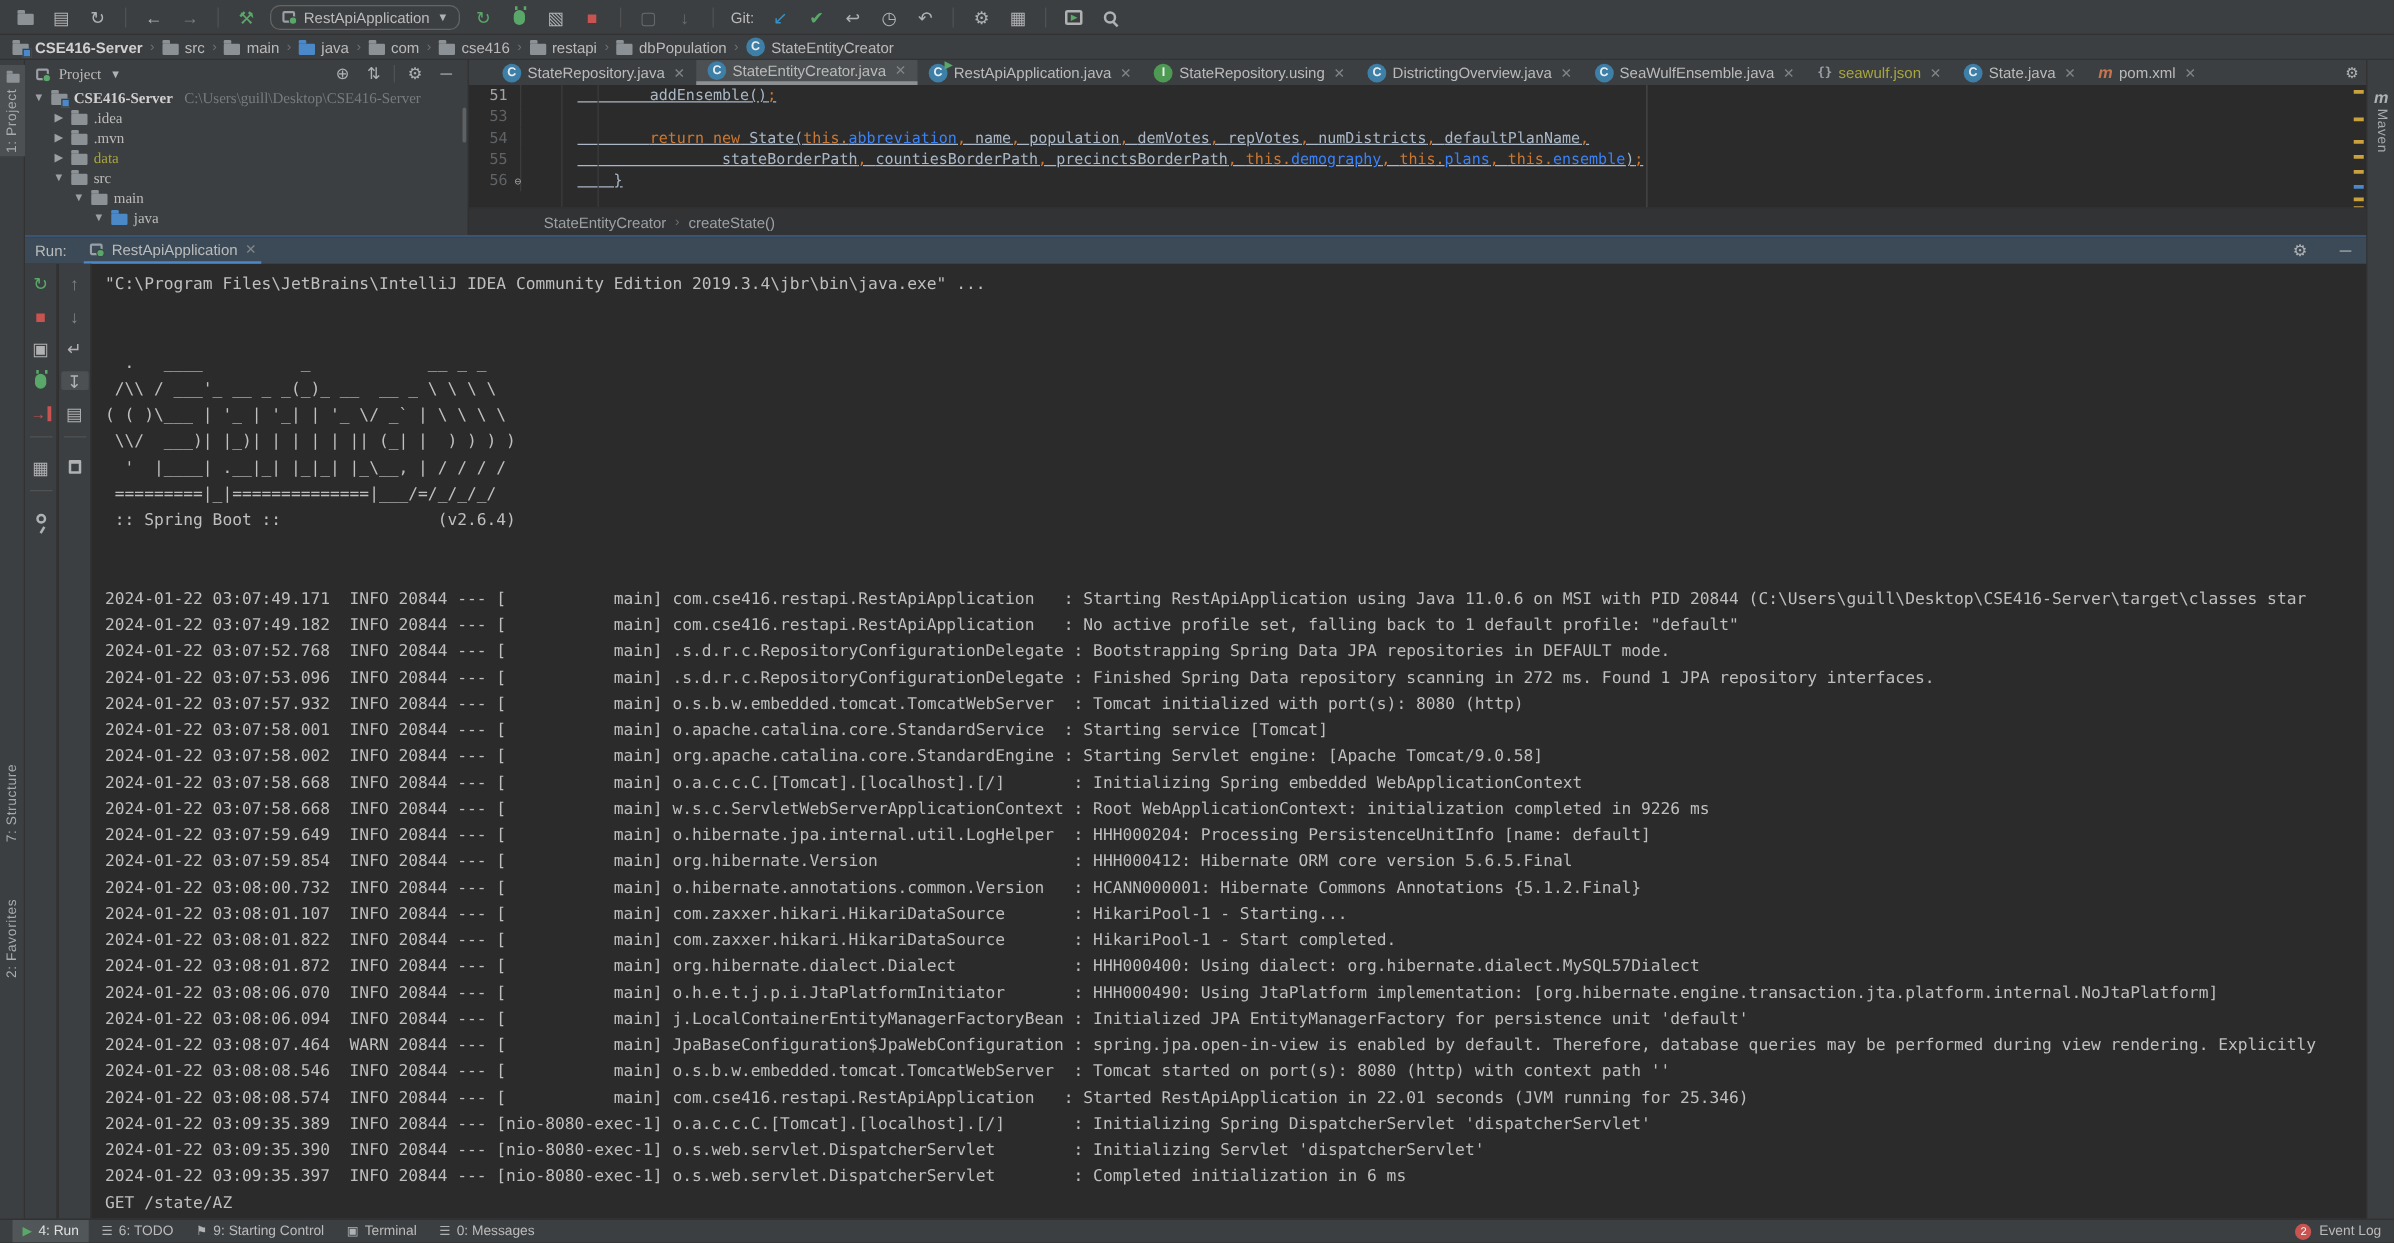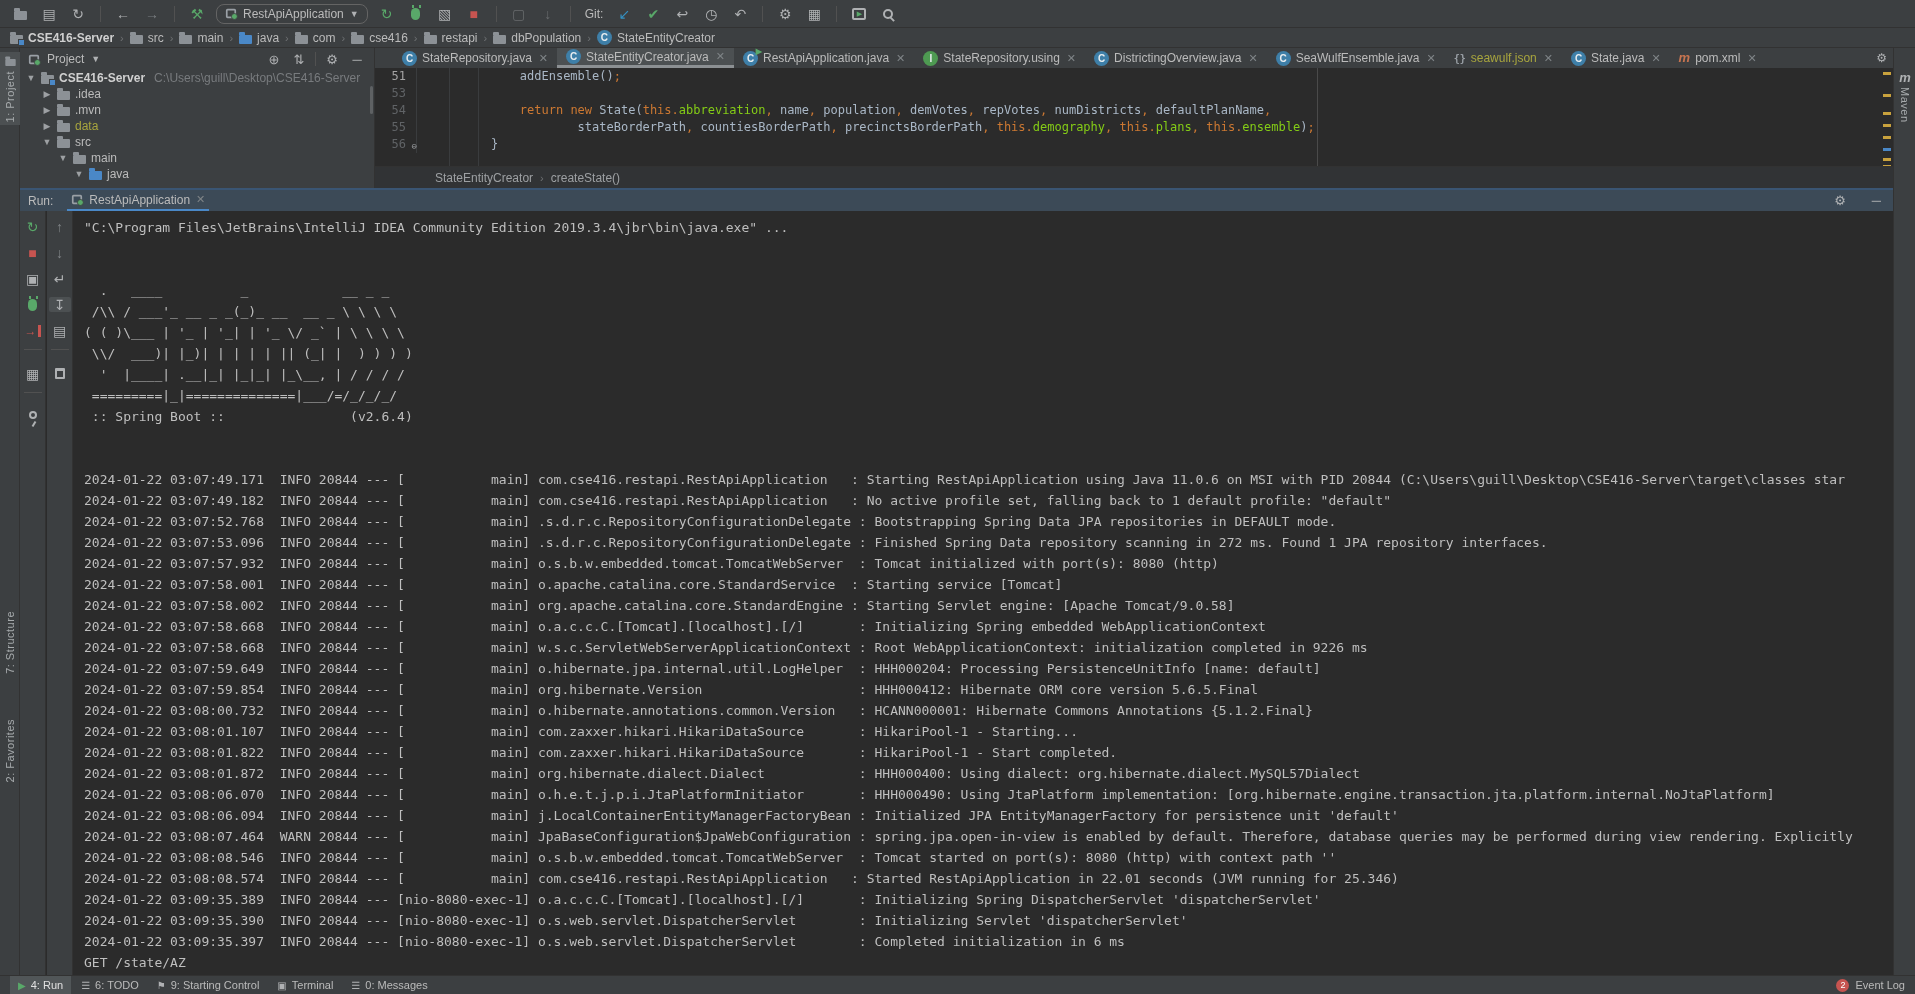--- a/index.html
+++ b/index.html
@@ -29,21 +29,21 @@
                  border-right:1px solid #323232; }
   #right-stripe { position:absolute; right:0; top:48px; bottom:19px; width:22px; background:#3C3F41;
                   border-left:1px solid #323232; }
   .vtext { writing-mode:vertical-rl; transform:rotate(180deg); font-size:11px; color:#A7ABAD; letter-spacing:.5px; }
   .vtext-r { writing-mode:vertical-rl; font-size:11px; color:#A7ABAD; letter-spacing:.5px; }
   .stripe-btn { position:absolute; left:0; width:20px; display:flex; flex-direction:column; align-items:center; gap:4px; padding:3px 0; }
   .stripe-btn.active { background:#4C5052; }
 
   
   #project-panel { position:absolute; left:20px; top:48px; width:355px; height:140px; background:#3C3F41;
-                   border-right:1px solid #323232; overflow:hidden; }
+                   border-right:1px solid #323232; overflow:hidden;font-family:Liberation Serif, serif; }
   #pp-header { height:22px; display:flex; align-items:center; gap:7px; padding:0 8px; font-size:12px; }
   #pp-header .grow { flex:1; }
   .pp-hicon { color:#AFB1B3; font-size:13px; width:18px; text-align:center; }
   #pp-scroll-thumb { position:absolute; right:1px; top:38px; width:3px; height:28px; background:#5E6163; border-radius:2px; }
   .tree-row { height:16px; display:flex; align-items:center; gap:5px; font-size:12px; color:#BBBBBB; white-space:nowrap; }
   .tree-arrow { width:10px; font-size:9px; color:#9DA0A3; text-align:center; }
   .tree-path { color:#787B7E; margin-left:4px; }
   .bold { font-weight:bold; color:#D0D0D0; }
   .olive { color:#A8A53E; }
 
@@ -77,22 +77,22 @@
   .tab { display:flex; align-items:center; gap:5px; padding:0 9px; color:#BBBBBB; white-space:nowrap; }
   .tab.sel { background:#4C5052; border-bottom:3px solid #8C9093; }
   .tab .close { color:#7F8487; font-size:11px; margin-left:2px; }
   #tabbar .tab-options { margin-left:auto; margin-right:6px; align-self:center; color:#AFB1B3; font-size:12px; }
   #code-area { position:absolute; top:20px; left:0; right:0; height:98px; overflow:hidden;
                font-family:"DejaVu Sans Mono",monospace; font-size:12px; line-height:17px; }
   .code-row { display:flex; height:17px; white-space:pre; }
   .gutter { width:42px; flex:none; text-align:right; padding-right:10px; color:#606366; border-right:1px solid #3A3C3E; position:relative; }
   .gutter.cur { color:#A4A3A3; }
   .fold-mark { position:absolute; right:-1px; top:2px; font-size:9px; color:#9DA0A3; }
-  .code-text { padding-left:45px; color:#A9B7C6; }
-  .k { color:#CC7832; } .fld { color:#84cc16; } .pu { color:#CC7832; } .pl { color:#A9B7C6; }
+  .code-text { padding-left:45px; color:#A9B7C6;text-decoration:underline; }
+  .k { color:#CC7832; } .fld { color:#3b82f6; } .pu { color:#CC7832; } .pl { color:#A9B7C6; }
   .indent-guide { position:absolute; top:0; bottom:0; width:1px; background:#3A3C3E; }
   #margin-guide { position:absolute; top:20px; height:98px; left:942px; width:1px; background:#4A4A4A; }
   #error-stripe { position:absolute; right:0; top:20px; width:14px; height:98px; }
   .es-mark { position:absolute; right:2px; width:8px; height:3px; }
   #ed-breadcrumb { position:absolute; bottom:0; left:0; right:0; height:22px; background:#313335; border-top:1px solid #323232;
                    display:flex; align-items:center; gap:6px; padding-left:60px; font-size:12px; color:#9DA0A3; }
 
   
   #run-panel { position:absolute; left:20px; top:188px; right:22px; bottom:19px; background:#2B2B2B; border-top:2px solid #3A5573; }
   #run-header { height:21px; background:#3C4A57; display:flex; align-items:center; font-size:12px; padding-left:8px; gap:14px; }

